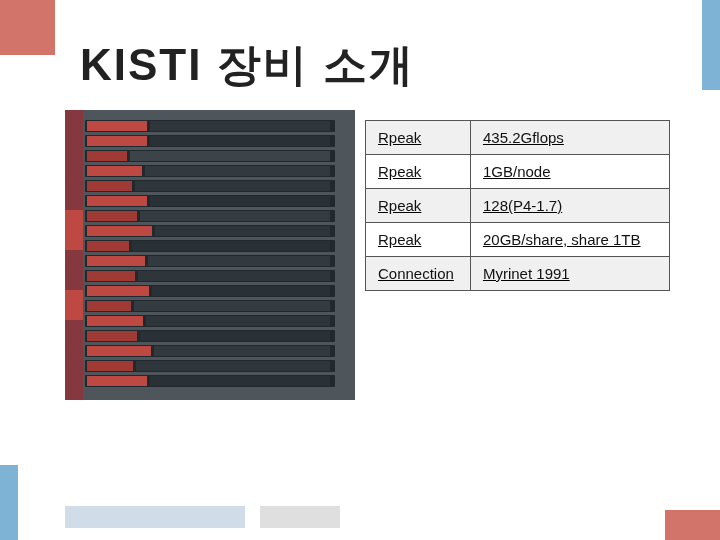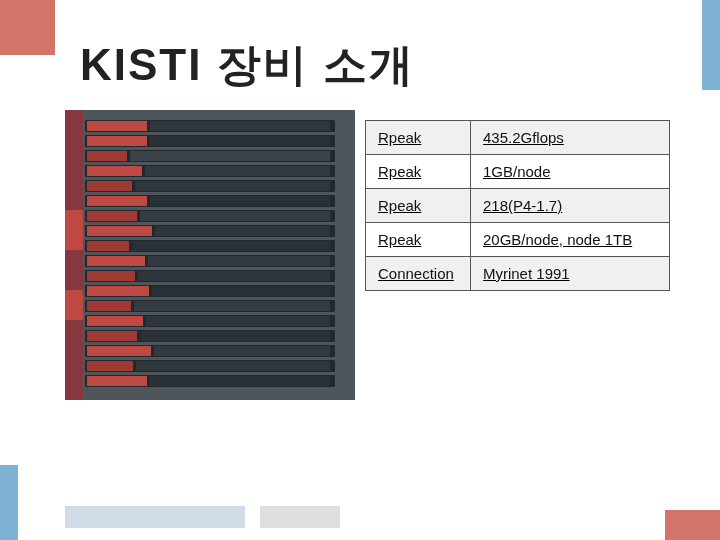--- a/index.html
+++ b/index.html
@@ -241,25 +241,25 @@
   <tr>
         <td>Rpeak</td>
         <td>435.2Gflops</td>
       </tr>
       <tr>
         <td>Rpeak</td>
         <td>1GB/node</td>
       </tr>
       <tr>
         <td>Rpeak</td>
-        <td>218(P4-1.7)</td>
-      </tr>
-      <tr>
-        <td>Rpeak</td>
-        <td>20GB/node, node 1TB</td>
+        <td>128(P4-1.7)</td>
+      </tr>
+      <tr>
+        <td>Rpeak</td>
+        <td>20GB/share, share 1TB</td>
       </tr>
       <tr>
         <td>Connection</td>
         <td>Myrinet 1991</td>
       </tr>
     </tbody>
 </table>
 
 <div class="bottom-bar"></div>
 <div class="bottom-bar2"></div>

